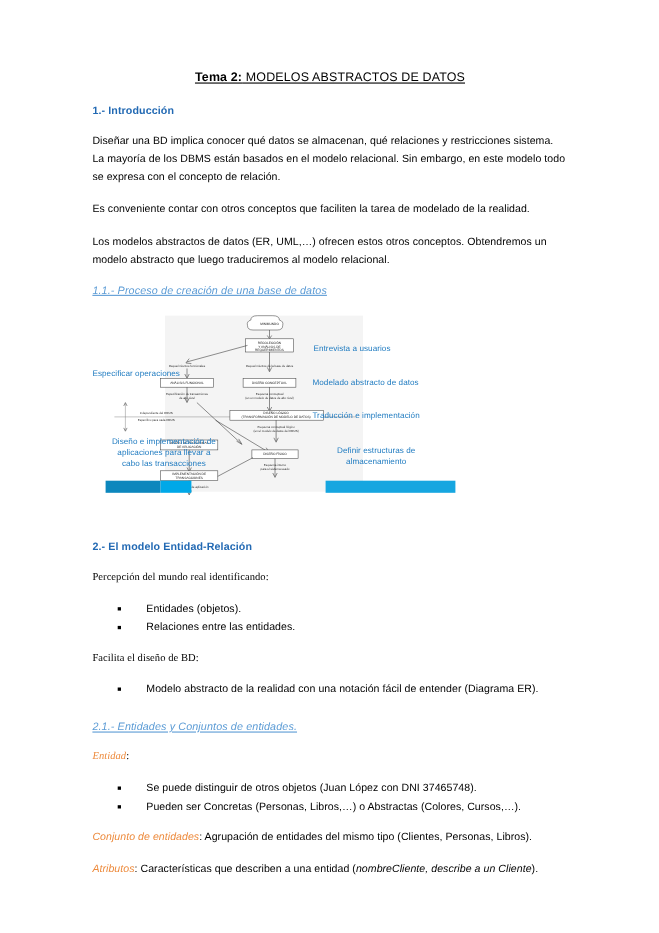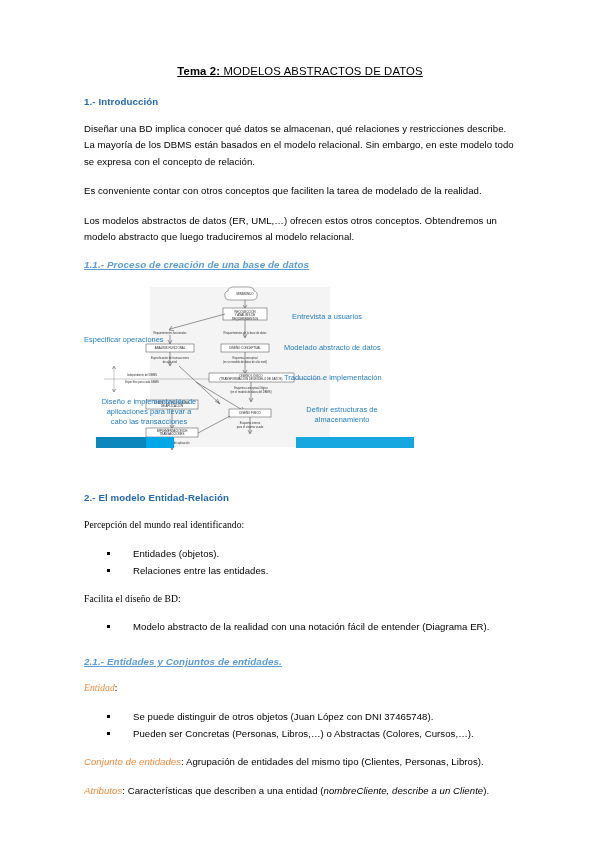--- a/index.html
+++ b/index.html
@@ -54,21 +54,20 @@
     letter-spacing: 0.1px;
   }
   .h2 {
     color: #5B9BD5;
     font-style: italic;
     font-size: 9.8px;
     line-height: 13px;
     margin: 0 0 12px 0;
     text-decoration: underline;
     letter-spacing: 0.1px;
-    font-weight: bold;
   }
   .para {
     font-size: 9.6px;
     line-height: 16.4px;
     margin: 0 0 13px 0;
     text-align: left;
     letter-spacing: 0.05px;
   }
   .para.tight {
     margin-bottom: 11px;
@@ -198,21 +197,21 @@
 
 <div class="page">
   <div class="content">
 
     <div class="doc-title">
       <span class="t-strong">Tema 2:</span><span class="t-rest"> MODELOS ABSTRACTOS DE DATOS</span>
     </div>
 
     <div class="h1">1.- Introducción</div>
 
-    <p class="para">Diseñar una BD implica conocer qué datos se almacenan, qué relaciones y restricciones describe. La mayoría de los DBMS están basados en el modelo relacional. Sin embargo, en este modelo todo se expresa con el concepto de relación.</p>
+    <p class="para">Diseñar una BD implica conocer qué datos se almacenan, qué relaciones y restricciones sistema. La mayoría de los DBMS están basados en el modelo relacional. Sin embargo, en este modelo todo se expresa con el concepto de relación.</p>
 
     <p class="para">Es conveniente contar con otros conceptos que faciliten la tarea de modelado de la realidad.</p>
 
     <p class="para">Los modelos abstractos de datos (ER, UML,…) ofrecen estos otros conceptos. Obtendremos un modelo abstracto que luego traduciremos al modelo relacional.</p>
 
     <div class="h2">1.1.- Proceso de creación de una base de datos</div>
 
     <div class="figure">
       <div class="fig-inner">
         <div class="fig-panel"></div>
@@ -297,21 +296,21 @@
           <rect class="nodebox" x="62" y="145" width="52" height="9"></rect>
           <text class="nodelabel" x="88" y="148.6">IMPLEMENTACIÓN DE</text>
           <text class="nodelabel" x="88" y="152.2">TRANSACCIONES</text>
 
           <path class="edge" d="M114 150 L146 133"></path>
           <path class="edge" d="M88 154 L88 166"></path>
           <path class="edge" d="M86 163 L88 167 L90 163"></path>
           <text class="edgelabel" x="88" y="161">Procedimientos de aplicación</text>
         </svg>
 
-        <div class="fig-annot" style="left:208px; top:29px;">Entrevista a usuarios</div>
+        <div class="fig-annot" style="left:201px; top:29px;">Entrevista a usuarios</div>
         <div class="fig-annot" style="left:0px; top:52px;">Especificar operaciones</div>
         <div class="fig-annot" style="left:200px; top:60px;">Modelado abstracto de datos</div>
         <div class="fig-annot" style="left:200px; top:90px;">Traducción e implementación</div>
         <div class="fig-annot center" style="left:0px; top:114px; width:130px;">Diseño e implementación de
 aplicaciones para llevar a
 cabo las transacciones</div>
         <div class="fig-annot center" style="left:198px; top:122px; width:120px;">Definir estructuras de
 almacenamiento</div>
 
         <div class="fig-bar" style="left:12px; top:154px; width:78px;">

